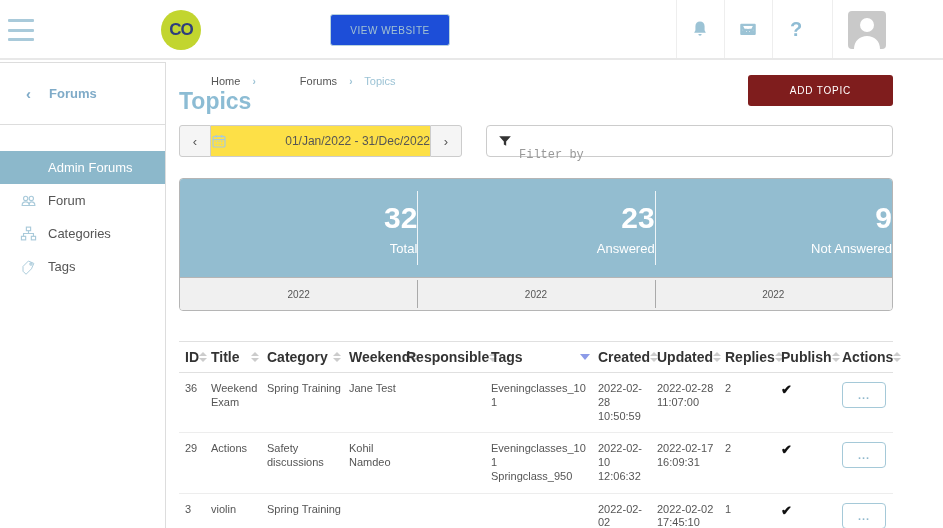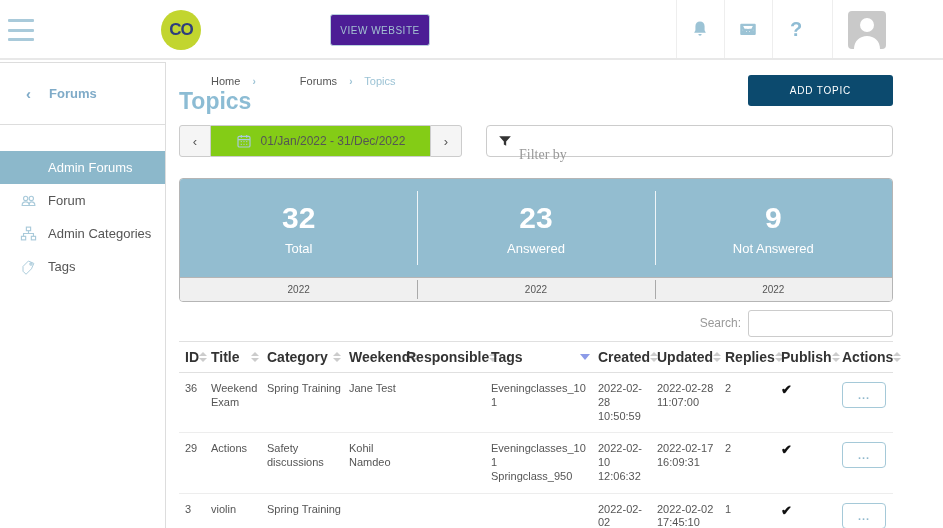--- a/index.html
+++ b/index.html
@@ -8,22 +8,22 @@
 
   
   .top-header { position:absolute; left:0; top:0; width:943px; height:60px;
     background:#fff; border-bottom:2px solid #e8e8e8; z-index:5; }
   .hamburger { position:absolute; left:8px; top:19px; width:26px; height:22px;
     display:flex; flex-direction:column; justify-content:space-between; cursor:pointer; }
   .hamburger span { display:block; height:3px; background:#a9cada; border-radius:1px; }
   .logo { position:absolute; left:161px; top:10px; width:40px; height:40px;
     border-radius:50%; background:#c2d52f; display:flex; align-items:center; justify-content:center; }
   .logo b { color:#2e3e7d; font-size:17px; font-weight:bold; letter-spacing:-1px; }
-  .view-website { position:absolute; left:330px; top:14px; width:100px; height:32px;
-    background:#4c1d95; border:1px solid #b9d3de; border-radius:3px;
+  .view-website { position:absolute; left:330px; top:14px; width:120px; height:32px;
+    background:#1d4ed8; border:1px solid #b9d3de; border-radius:3px;
     color:#a3c2d1; font-size:10px; letter-spacing:0.5px; cursor:pointer;
     font-family:"Liberation Sans", sans-serif; }
   .hdr-divider { position:absolute; top:0; width:1px; height:58px; background:#eee; }
   .hdr-icon { position:absolute; top:0; width:48px; height:58px; display:flex;
     align-items:center; justify-content:center; cursor:pointer; }
   .hdr-icon svg { display:block; }
   .help-glyph { color:#8fbcd4; font-size:20px; font-weight:bold; }
   .avatar { position:absolute; left:848px; top:11px; width:38px; height:38px;
     border-radius:4px; background:#c9c9c9; overflow:hidden; cursor:pointer; }
 
@@ -41,49 +41,49 @@
   .side-item.active { background:#8cb8cb; color:#fff; padding-left:48px; }
 
   
   .main { position:absolute; left:179px; top:62px; width:714px; height:466px; background:#fff; }
   .breadcrumb { position:absolute; left:0; top:13px; font-size:11px; color:#555; }
   .breadcrumb .sep { color:#9cc3d5; margin:0 9px; font-weight:bold; font-size:10px; }
   .breadcrumb .current { color:#9cc3d5; }
   .breadcrumb .crumb { cursor:pointer;padding-left:32px; }
   .page-title { position:absolute; left:0; top:26px; font-size:23px; font-weight:bold; color:#8cbcd4; }
   .add-topic { position:absolute; left:569px; top:13px; width:145px; height:31px;
-    background:#0c4a6e; border:none; border-radius:3px; color:#fff; font-size:10px;
+    background:#7f1d1d; border:none; border-radius:3px; color:#fff; font-size:10px;
     letter-spacing:0.8px; cursor:pointer; font-family:"Liberation Sans", sans-serif; }
 
   .controls { position:absolute; left:0; top:63px; width:714px; height:32px; }
   .date-nav { position:absolute; left:0; top:0; height:32px; display:flex; }
   .date-btn { width:32px; height:32px; background:#f5f5f5; border:1px solid #ccc;
     color:#555; font-size:13px; cursor:pointer; font-family:"Liberation Sans", sans-serif; }
   .date-btn.prev { border-radius:3px 0 0 3px; }
   .date-btn.next { border-radius:0 3px 3px 0; }
-  .date-display { width:219px; height:32px; background:#84cc16; border-top:1px solid #ccc;
-    border-bottom:1px solid #ccc; display:flex; align-items:center; justify-content:center;
+  .date-display { width:219px; height:32px; background:#fde047; border-top:1px solid #ccc;
+    border-bottom:1px solid #ccc; display:flex; align-items:center; justify-content:space-between;
     gap:9px; font-size:12px; color:#555; cursor:pointer; }
   .filter-box { position:absolute; left:307px; top:0; width:407px; height:32px;
     border:1px solid #ccc; border-radius:4px; display:flex; align-items:center; padding-left:11px; gap:7px; }
-  .filter-box input { border:none; outline:none; flex:1; font-size:14px; color:#555;
-    font-family:Liberation Serif, serif; background:transparent;margin-top:28px; }
+  .filter-box input { border:none; outline:none; flex:1; font-size:12px; color:#555;
+    font-family:Liberation Mono, monospace; background:transparent;margin-top:28px; }
   .filter-box input::placeholder { color:#999; }
 
   
   .stats { position:absolute; left:0; top:116px; width:714px; border:1px solid #b5b5b5;
     border-radius:4px; overflow:hidden; }
   .stats-blue { display:flex; background:#93bdd0; height:98px; }
   .stat-col { flex:1; position:relative; display:flex; flex-direction:column;
-    align-items:center; justify-content:center; gap:6px; color:#fff; }
+    align-items:flex-end; justify-content:center; gap:6px; color:#fff; }
   .stat-col + .stat-col::before { content:""; position:absolute; left:0; top:12px;
     bottom:12px; width:1px; background:rgba(255,255,255,0.85); }
   .stat-value { font-size:30px; font-weight:bold; }
   .stat-label { font-size:13px; }
-  .stats-years { display:flex; background:#f0f0f0; border-top:1px solid #b5b5b5; height:24px; }
+  .stats-years { display:flex; background:#f0f0f0; border-top:1px solid #b5b5b5; height:33px; }
   .year-col { flex:1; position:relative; display:flex; align-items:center;
     justify-content:center; font-size:10px; color:#555; }
   .year-col + .year-col::before { content:""; position:absolute; left:0; top:2px;
     bottom:2px; width:1px; background:#aaa; }
 
   
   .search-row { position:absolute; left:0; top:248px; width:714px; height:27px; }
   .search-row label { position:absolute; right:152px; top:6px; font-size:12px; color:#999; }
   .search-row input { position:absolute; right:0; top:0; width:145px; height:27px;
     border:1px solid #ccc; border-radius:3px; padding:0 6px; font-size:12px;
@@ -171,21 +171,21 @@
     </div>
     <div class="side-item">
       <span class="ic">
         <svg width="17" height="17" viewBox="0 0 24 24" fill="none" stroke="#a9cada" stroke-width="1.6">
           <rect x="9" y="3" width="6" height="5"></rect>
             <rect x="2" y="16" width="6" height="5"></rect>
           <rect x="16" y="16" width="6" height="5"></rect>
           <path d="M12 8v4 M5 16v-4h14v4"></path>
         </svg>
       </span>
-      <span>Admin Categories</span>
+      <span>Categories</span>
     </div>
     <div class="side-item">
       <span class="ic">
         <svg width="17" height="17" viewBox="0 0 24 24" fill="none" stroke="#a9cada" stroke-width="1.6">
           <path d="M3 12l9-9 9 4-4 9-9 9-5-5z" transform="scale(0.85) translate(2,2)"></path>
           <circle cx="15.5" cy="8.5" r="1.6"></circle>
         </svg>
       </span>
       <span>Tags</span>
     </div>
@@ -241,24 +241,20 @@
         <div class="stat-label">Not Answered</div>
       </div>
     </div>
     <div class="stats-years">
       <div class="year-col">2022</div>
       <div class="year-col">2022</div>
       <div class="year-col">2022</div>
     </div>
   </div>
 
-  <div class="search-row">
-    <label>Search:</label>
-    <input type="text" style="">
-  </div>
 
   <table class="topics">
     <colgroup>
       <col style="width:26px">
         <col style="width:56px">
         <col style="width:82px">
       <col style="width:57px">
         <col style="width:85px">
         <col style="width:107px">
       <col style="width:59px">

